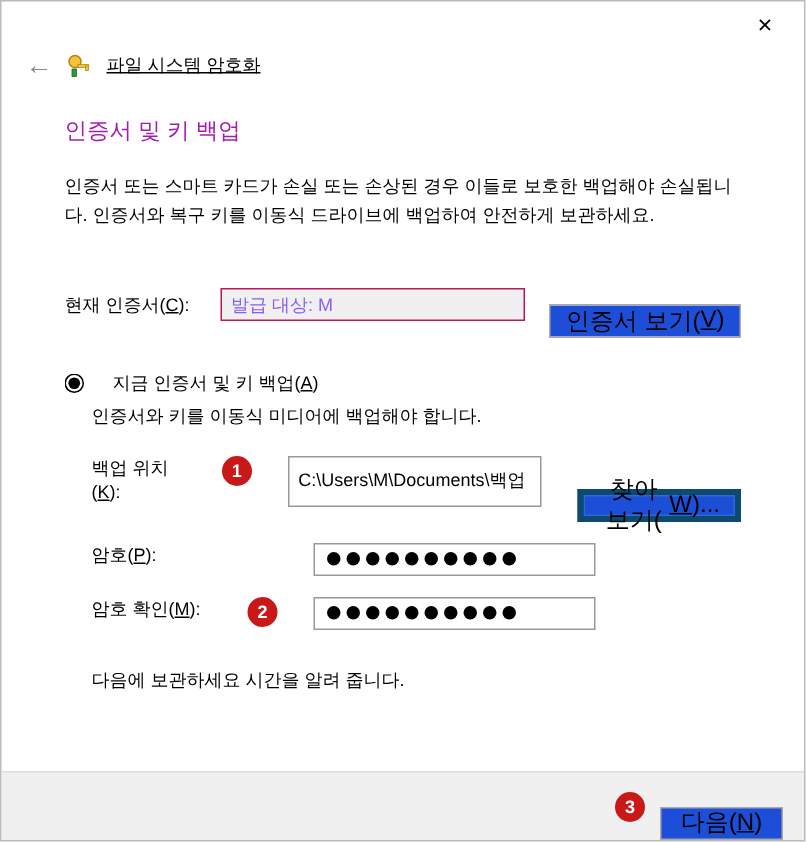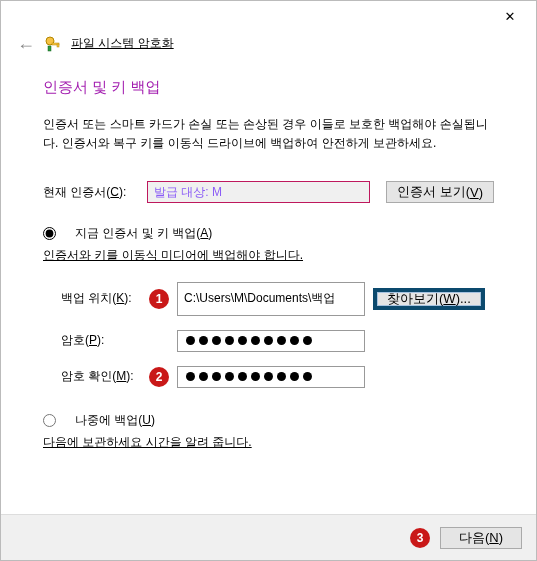--- a/index.html
+++ b/index.html
@@ -77,53 +77,54 @@
     color: #8b5cf6;
     padding: 0 6px;
     display: flex;
     align-items: center;
   }
   .btn {
     height: 22px;
     min-width: 88px;
     padding: 0 10px;
     border: 1px solid #aaa;
-    background: #e5e5e5;
+    background: #1d4ed8;
     display: inline-flex;
     align-items: center;
     justify-content: center;
     cursor: pointer;
     font-family: inherit;
-    font-size: 13px;
+    font-size: 16px;
+    margin-top: 22px;
   }
   .btn-highlight {
     border: 4px solid #0c4a6e;
     box-shadow: 0 0 0 1px rgba(74,144,217,0.4) inset;
   }
   .radio-row {
     display: flex;
     align-items: center;
     gap: 17px;
     margin-bottom: 4px;
   }
   .radio-row input[type=radio] {
     margin: 0 2px 0 0;
     accent-color: #000;
   }
   .sub-text {
+    margin-left: 18px;
     margin-bottom: 16px;
     line-height: 1.6;
-    text-decoration: underline;
   }
   .form-row {
     display: flex;
-    align-items: center;
+    align-items: flex-start;
     margin-left: 18px;
     margin-bottom: 14px;
-    gap: 8px;
+    gap: 24px;
   }
   .form-label {
     width: 80px;
   }
   .marker {
     width: 20px;
     height: 20px;
     border-radius: 50%;
     background: #c91818;
     color: #fff;
@@ -273,26 +274,20 @@
         <span class="dot"></span>
         <span class="dot"></span>
         <span class="dot"></span>
         <span class="dot"></span>
         <span class="dot"></span>
         <span class="dot"></span>
       </div>
   </div>
 
   <div class="later-block">
-    <div class="radio-row">
-      <input type="radio" name="backup" style="">
-      <span>
-        <span>나중에 백업(</span><span class="u">U</span><span>)</span>
-      </span>
-    </div>
     <div class="sub-text">다음에 보관하세요 시간을 알려 줍니다.</div>
   </div>
 
 </div>
 
 <div class="footer">
   <span class="marker">3</span>
   <button class="btn" style="min-width:82px">
     <span>다음(</span>
       <span class="u">N</span>

